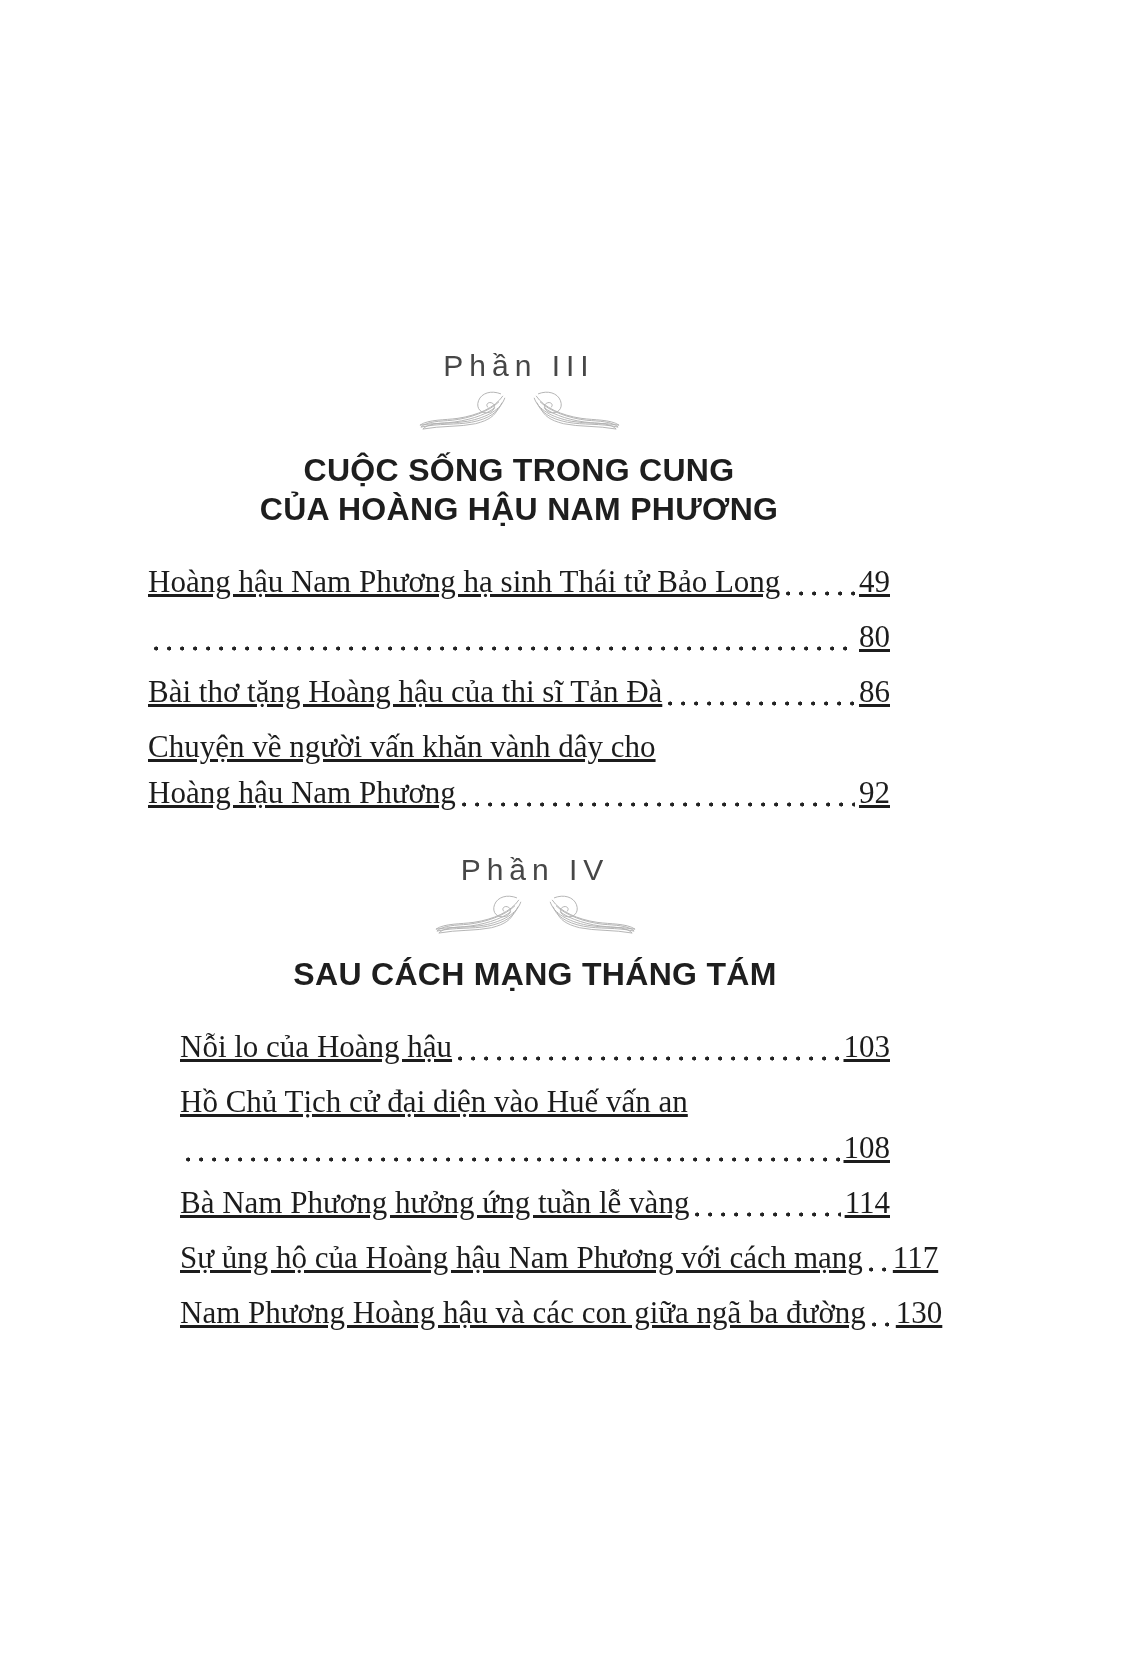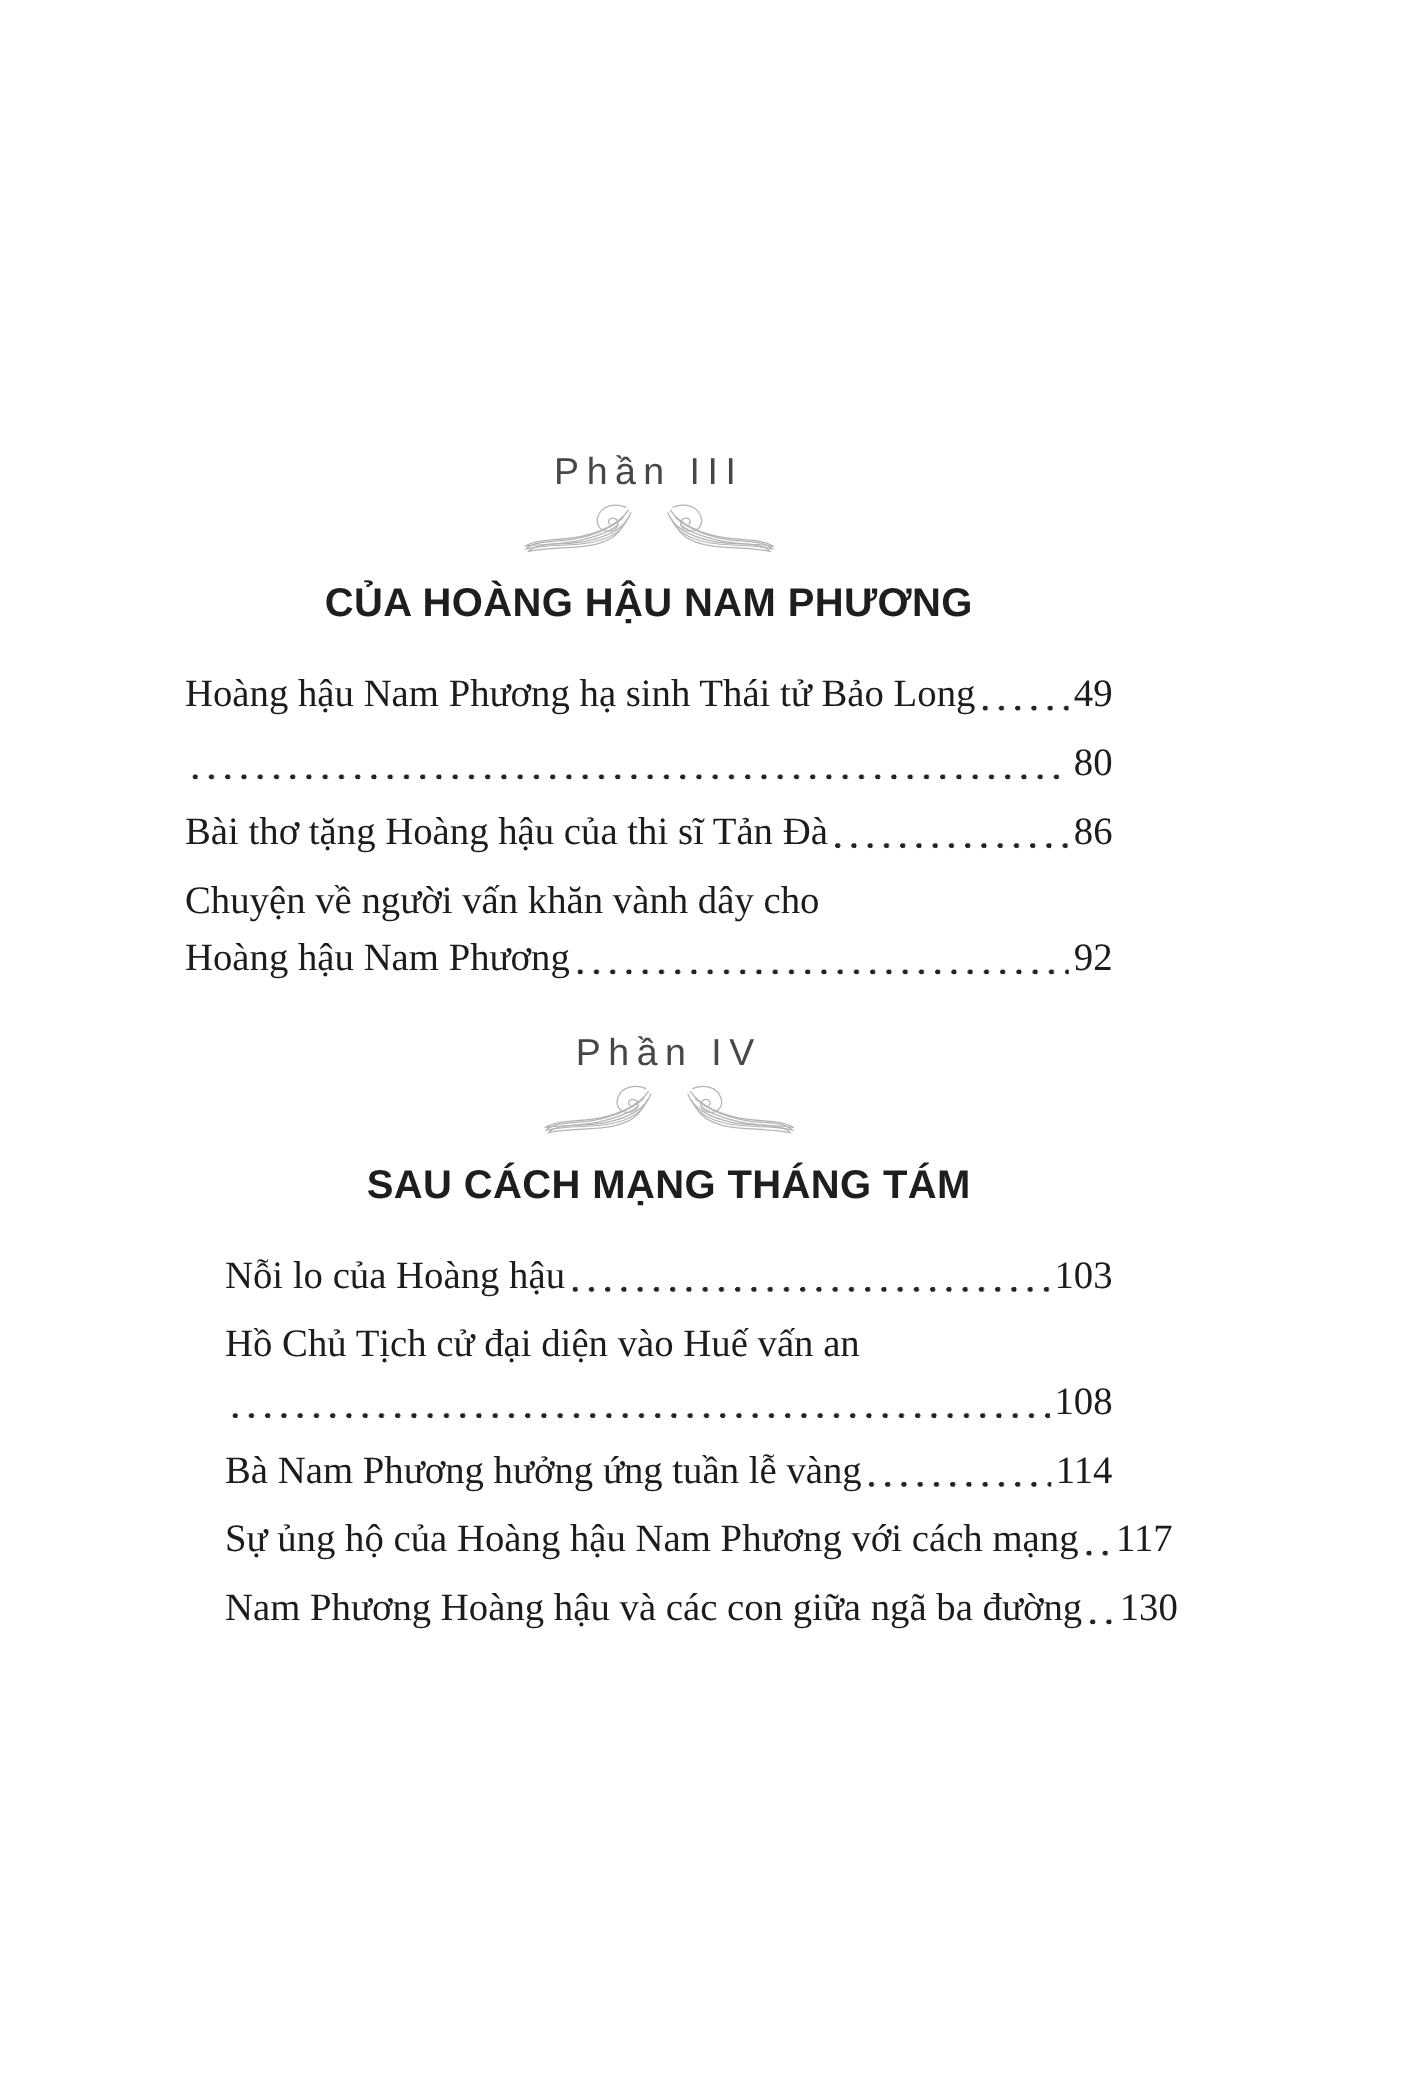--- a/index.html
+++ b/index.html
@@ -13,21 +13,21 @@
   body{
     width:1125px;height:1662px;
     background:var(--bg);
     font-family:"Liberation Serif", serif;
     color:var(--text);
     position:relative;
     overflow:hidden;
   }
   .content{
     position:absolute;
-    left:148px;top:12px;
+    left:148px;top:0;
     width:742px;
     padding-top:348px;
   }
   .part-label{
     text-align:center;
     font-family:"Liberation Sans", sans-serif;
     font-weight:400;
     font-size:30px;
     line-height:36px;
     letter-spacing:6px;
@@ -44,21 +44,21 @@
     font-weight:700;
     font-size:32px;
     line-height:39px;
     letter-spacing:0.3px;
     color:var(--heading);
   }
   .toc{
     margin-top:30px;
     font-size:31px;
   }
-  .toc-entry{margin-bottom:9px;}
+  .toc-entry{margin-bottom:9px;text-decoration:underline;}
   .toc-line{
     display:flex;
     align-items:baseline;
     line-height:46px;
     white-space:nowrap;
   }
   .toc-text{flex:0 0 auto;}
   .leader{
     flex:1 1 auto;
     height:5px;
@@ -86,20 +86,21 @@
       <g id="fl1">
         <path d="M86,4 C76,0 66,3 63,11 C60,19 66,25 74,23 C80,21.5 81,14 76,13 C72,12 70,16 73,18"></path>
         <path d="M88,6 C80,18 62,26 42,29 C28,31 12,30 3,36 C20,33 36,35 52,32 C72,28 86,20 90,8"></path>
         <path d="M84,12 C74,22 54,29 36,31 C24,32 10,32 4,38 C22,34 40,36 56,33 C74,29.5 84,22 87,13"></path>
         <path d="M80,18 C70,26 50,32 32,33.5 C22,34 10,35 6,40 C24,36.5 44,38 60,34.5 C74,31 80,26 83,19"></path>
       </g>
       <use href="#fl1" transform="translate(210,0) scale(-1,1)"></use>
     </svg>
 
     <div class="section-title">
+      <div>CUỘC SỐNG TRONG CUNG</div>
       <div>CỦA HOÀNG HẬU NAM PHƯƠNG</div>
     </div>
 
     <div class="toc">
       <div class="toc-entry">
         <div class="toc-line">
           <span class="toc-text">Hoàng hậu Nam Phương hạ sinh Thái tử Bảo Long</span>
           <span class="leader"></span>
           <span class="page-num">49</span>
         </div>

